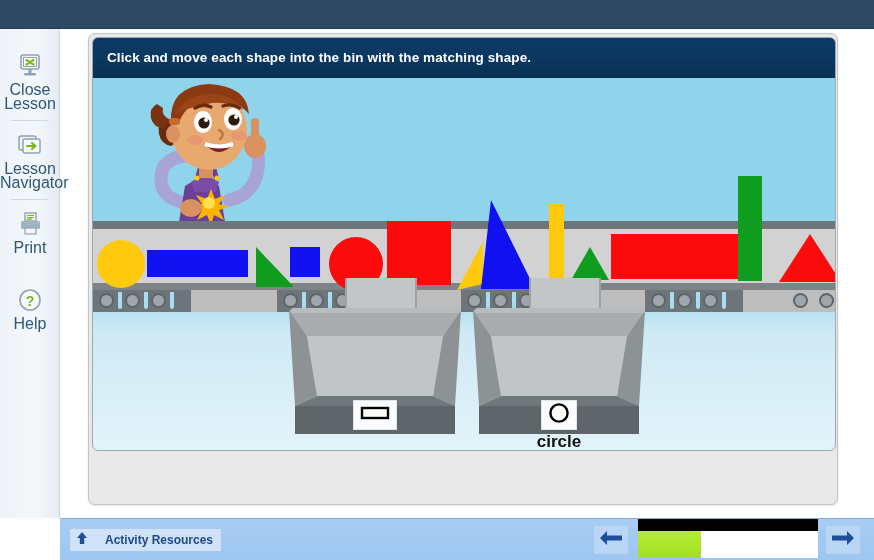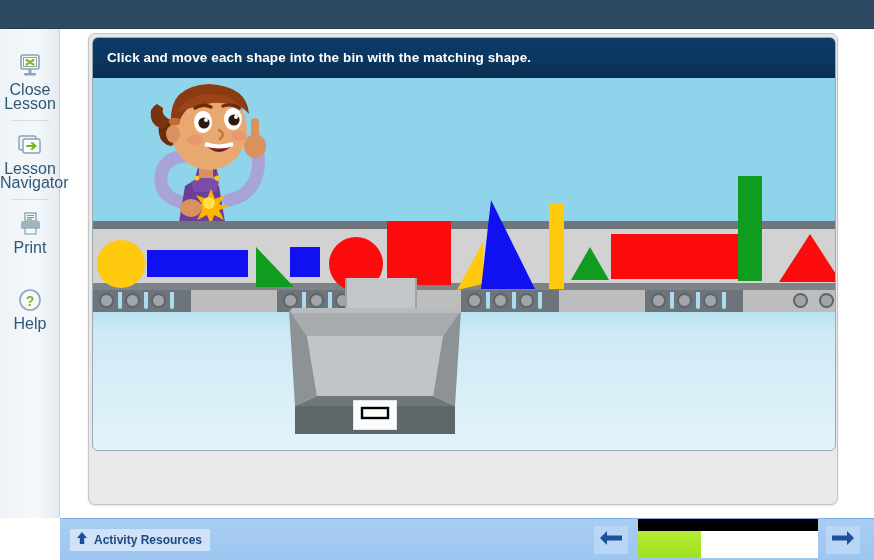--- a/index.html
+++ b/index.html
@@ -179,21 +179,21 @@
     position: absolute; left: 60px; top: 518px;
     width: 814px; height: 42px;
     background: linear-gradient(to bottom, #a9cdf2 0%, #9cc6f0 100%);
     border-top: 1px solid #7fb0e0;
   }
   #activity-resources {
     position: absolute; left: 10px; top: 10px;
     height: 22px;
     background: #cfe2f7;
     padding: 0 8px 0 6px;
-    display: flex; align-items: center; gap: 6px;
+    display: flex; align-items: center; gap: 17px;
     cursor: pointer;
   }
   #activity-resources .ar-label {
     font-size: 12px; color: #204a87; font-weight: bold;
   }
   #nav-back, #nav-next {
     position: absolute; top: 7px;
     width: 34px; height: 28px;
     background: #bad6f5;
     display: flex; align-items: center; justify-content: center;
@@ -447,20 +447,40 @@
       </svg>
       <div class="bin-label-card" style="left:68px;top:122px;width:44px;height:30px;">
         <span>
           <svg width="30" height="16" viewBox="0 0 30 16">
               <rect x="2" y="3" width="26" height="10" fill="#fdfdfa" stroke="#000" stroke-width="2.4"></rect>
             </svg>
         </span>
       </div>
     </div>
 
+    <div class="bin" style="left:376px;top:240px;width:180px;height:170px;">
+      <div class="bin-chute" style="left:60px;top:0px;width:72px;height:34px;"></div>
+      <svg class="bin-body" width="180" height="170" viewBox="0 0 180 170">
+        <polygon points="4,32 176,32 158,58 22,58" fill="#a8acae"></polygon>
+        <polygon points="22,58 158,58 148,118 32,118" fill="#c2c5c7"></polygon>
+        <polygon points="4,32 22,58 32,118 10,128" fill="#8d9295"></polygon>
+        <polygon points="176,32 158,58 148,118 170,128" fill="#8d9295"></polygon>
+        <polygon points="10,128 170,128 170,156 10,156" fill="#5f6669"></polygon>
+        <polygon points="10,128 170,128 148,118 32,118" fill="#70777a"></polygon>
+        <rect x="6" y="30" width="170" height="5" rx="2" fill="#b8bcbe"></rect>
+      </svg>
+      <div class="bin-label-card" style="left:72px;top:122px;width:36px;height:30px;">
+        <span>
+          <svg width="22" height="22" viewBox="0 0 22 22">
+              <circle cx="11" cy="11" r="8.6" fill="#fdfdfa" stroke="#000" stroke-width="2.4"></circle>
+            </svg>
+        </span>
+      </div>
+      <div class="bin-name" style="top:154px;">circle</div>
+    </div>
 
 
   </div>
 
 </div>
 
 <div id="bottombar">
 
   <div id="activity-resources">
     <span>

